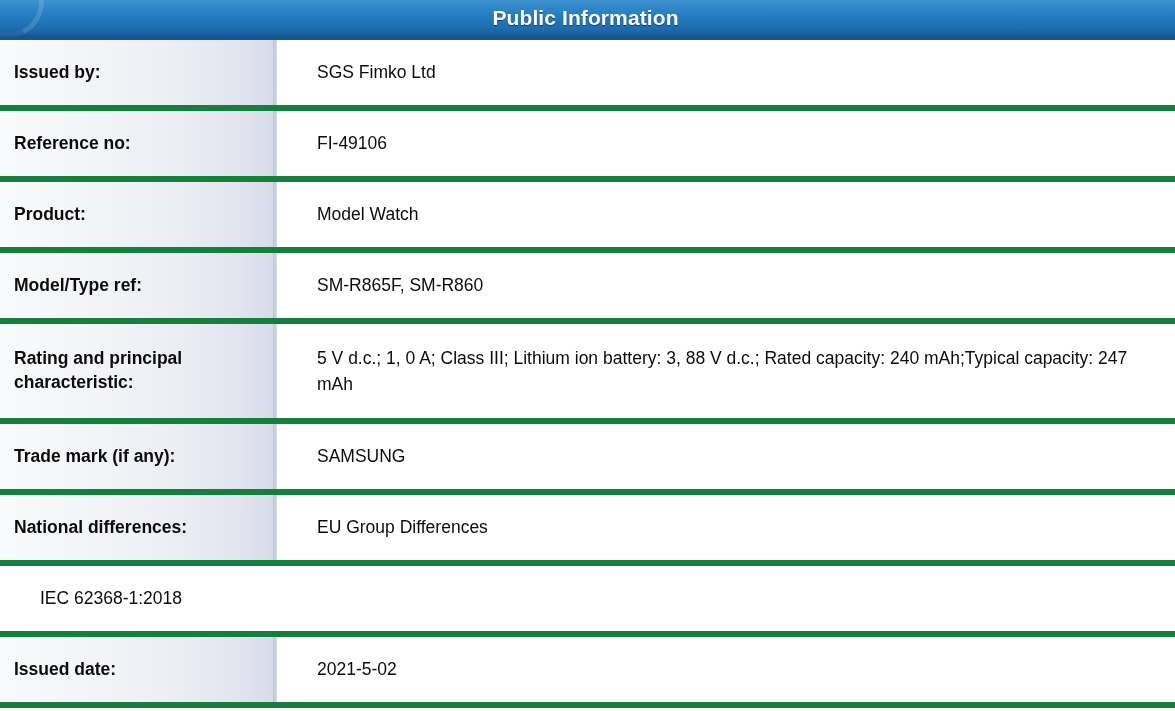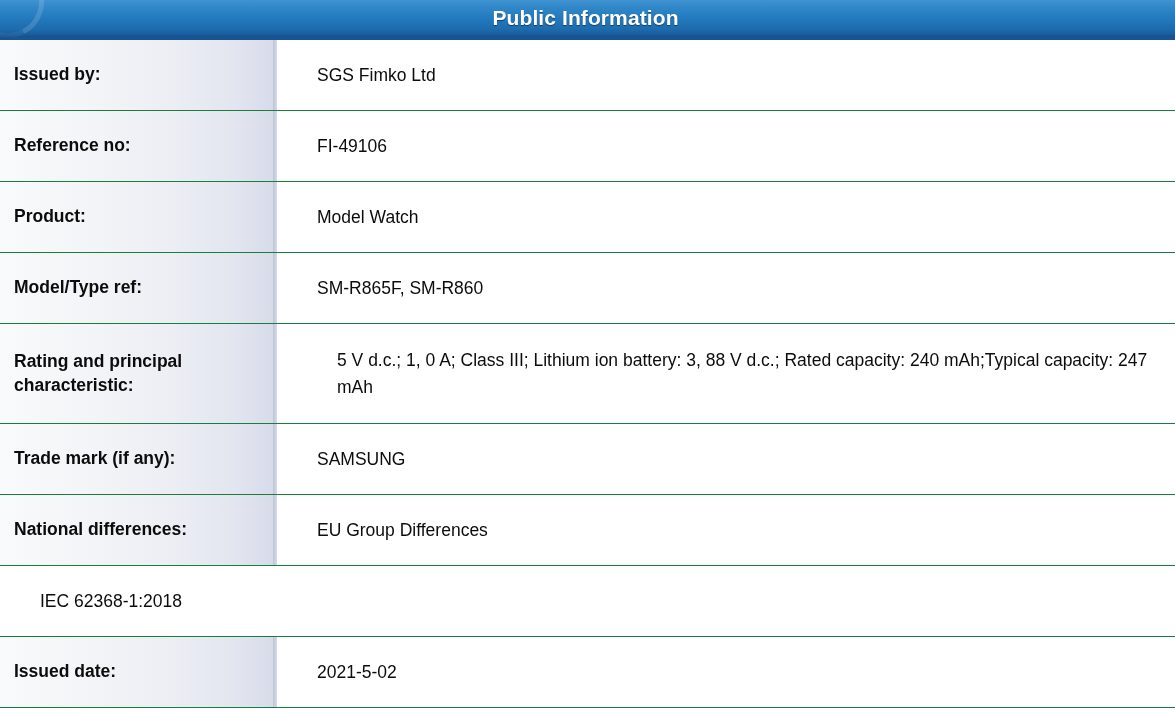--- a/index.html
+++ b/index.html
@@ -72,25 +72,25 @@
   
   .info-table {
     position: relative;
     width: 1175px;
     background: #ffffff;
   }
   .info-row {
     display: flex;
     align-items: stretch;
     width: 1175px;
-    border-bottom: 1px solid #15803d;
-    background: #ffffff;
-    box-sizing: border-box;
-  }
-  .info-row.tall   { min-height: 100px; gap: 20px; }
+    border-bottom: 6px solid #15803d;
+    background: #ffffff;
+    box-sizing: border-box;
+  }
+  .info-row.tall   { min-height: 100px; }
   .info-row.normal { min-height: 71px; }
 
   .cell-label {
     position: relative;
     flex: 0 0 277px;
     width: 277px;
     box-sizing: border-box;
     padding: 0 16px 0 14px;
     display: flex;
     align-items: center;

